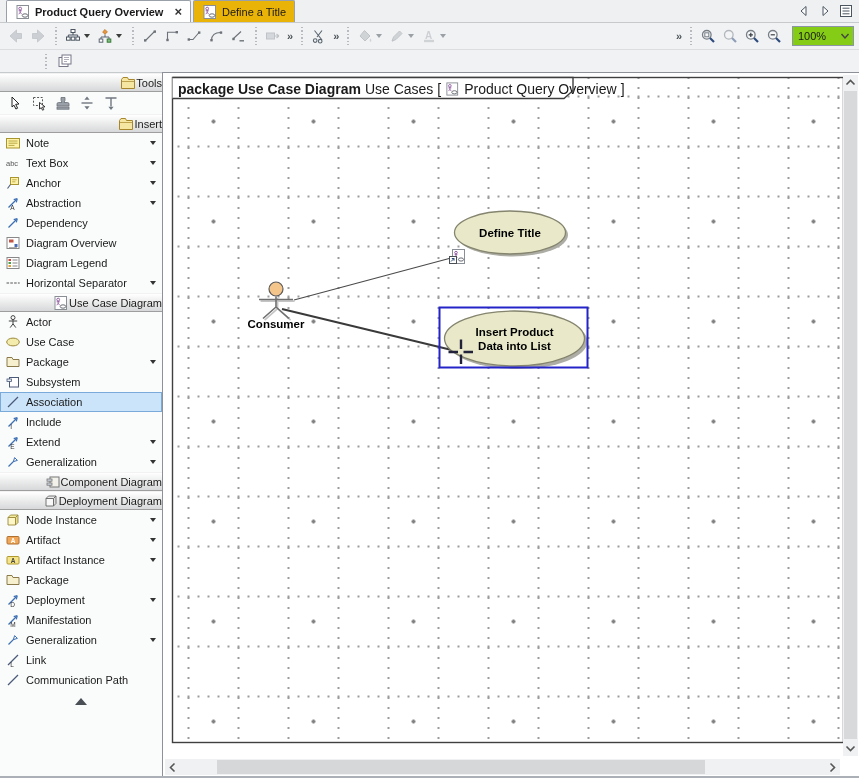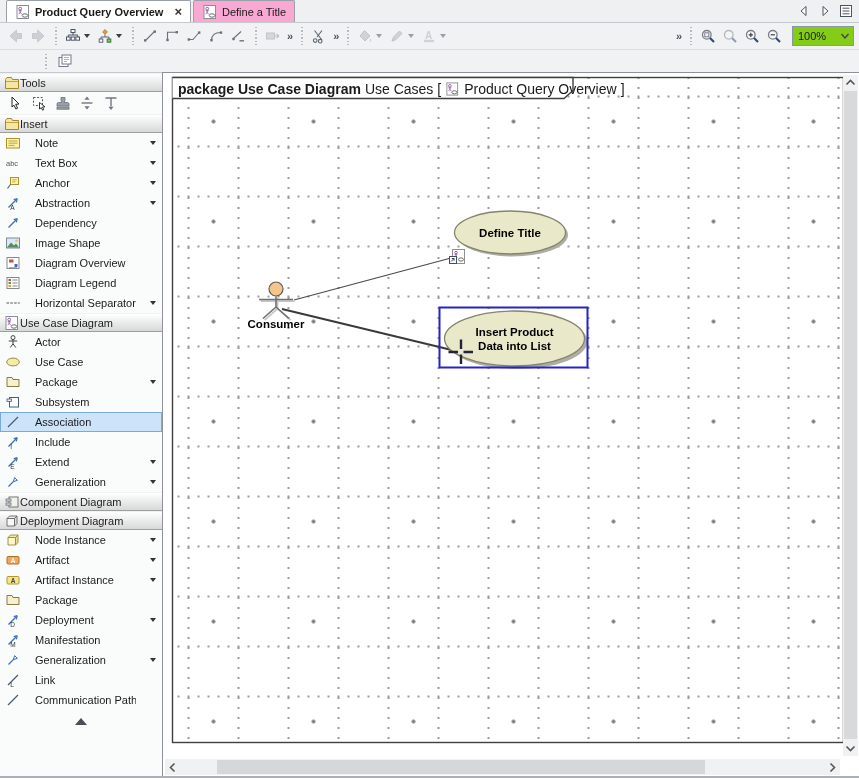--- a/index.html
+++ b/index.html
@@ -9,21 +9,21 @@
     font-size: 11px; color: #1a1a1a;
     background: #eceef0; overflow: hidden; position: relative;
   }
   #window { position: relative; width: 859px; height: 778px; background:#eceef0; }
 
   
   .tabbar { position:absolute; left:0; top:0; width:859px; height:23px;
             background:#eef0f2; border-bottom:1px solid #c6cacd;
             display:flex; align-items:flex-end; padding-left:6px; }
   .tab { height:22px; display:flex; align-items:center; gap:4px; padding:0 8px;
-         border:1px solid #9aa0a8; border-bottom:none; background:#f9a8d4;
+         border:1px solid #9aa0a8; border-bottom:none; background:#eab308;
          border-radius:2px 2px 0 0; margin-right:2px; cursor:default; }
   .tab[data-active="true"] { background:#fff; font-weight:bold; }
   .tab .close { margin-left:7px; font-weight:bold; font-size:13px; color:#333; line-height:10px; }
   .tab .ticon { width:16px; height:16px; display:inline-flex; }
   .tabbar-controls { position:absolute; right:5px; top:3px; display:flex; gap:5px; align-items:center; }
   .tabbar-controls .tbtn { width:16px; height:16px; }
 
   
   .toolbar { position:absolute; left:0; top:23px; width:859px; height:27px;
              background:#f1f2f4; border-bottom:1px solid #dbdde0;
@@ -47,25 +47,25 @@
   .zoombox { width:62px; height:20px; border:1px solid #8a96a3; background:#84cc16;
              display:flex; align-items:center; padding:0 2px 0 5px; margin-left:7px; }
   .zoombox .val { flex:1; }
   .zoombox .zchev { width:12px; height:12px; display:inline-flex; }
 
   
   .sidebar { position:absolute; left:0; top:72px; width:162px; height:704px;
              background:#fafbfb; overflow:hidden; border-top:1px solid #c6cacd; }
   .shead { height:19px; display:flex; align-items:center; padding-left:4px;
            background:linear-gradient(#ffffff,#d7d8d9); border-top:1px solid #f2f2f2;
-           border-bottom:1px solid #9e9e9e; color:#1c1c1c; }
+           border-bottom:1px solid #9e9e9e; color:#1c1c1c;justify-content:flex-end; }
   .shead .ic { width:16px; height:16px; display:inline-flex; }
   .toolsrow { height:22px; display:flex; align-items:center; gap:7px; padding-left:7px; }
   .toolsrow .ic { width:17px; height:17px; display:inline-flex; }
-  .item { height:20px; display:flex; align-items:center; gap:14px; padding:0 4px 0 5px; position:relative; }
+  .item { height:20px; display:flex; align-items:center; gap:5px; padding:0 4px 0 5px; position:relative; }
   .item .ic { width:16px; height:16px; display:inline-flex; flex:none; }
   .item .lbl { flex:1; white-space:nowrap; overflow:hidden; }
   .item .dd { width:0; height:0; border-left:3.5px solid transparent; border-right:3.5px solid transparent;
               border-top:4px solid #333; margin-right:2px; }
   .item[data-dd="false"] .dd { visibility:hidden; }
   .item[data-selected="true"] { background:#cbe4fa; box-shadow: inset 0 0 0 1px #79aada; }
   .scrollup { height:16px; display:flex; justify-content:center; align-items:center; margin-top:3px; }
   .scrollup .tri { width:0; height:0; border-left:6px solid transparent;
                    border-right:6px solid transparent; border-bottom:7px solid #4a4f55; }
 
@@ -404,31 +404,20 @@
             <path d="M3.5 12.5 L11.5 4.5" stroke="#3d6fb4" stroke-width="1.2" fill="none"></path>
             <path d="M12.3 3.7 L8.7 4.7 M12.3 3.7 L11.3 7.3" stroke="#3d6fb4" stroke-width="1.2" fill="none"></path>
           </svg>
         </span>
       <span class="lbl">Dependency</span>
       <span class="dd"></span>
     </div>
     <div class="item" data-dd="false">
       <span class="ic">
           <svg width="16" height="16" viewBox="0 0 16 16">
-            <rect x="1.5" y="3" width="13" height="10" fill="#dce9f5" stroke="#7a8a9a"></rect>
-            <path d="M2 12.5 L6 7.5 L9 10.5 L11 8.5 L14 12.5 Z" fill="#5a8a5a"></path>
-            <circle cx="11.5" cy="5.8" r="1.3" fill="#e8c050"></circle>
-          </svg>
-        </span>
-      <span class="lbl">Image Shape</span>
-      <span class="dd"></span>
-    </div>
-    <div class="item" data-dd="false">
-      <span class="ic">
-          <svg width="16" height="16" viewBox="0 0 16 16">
             <rect x="2" y="2.5" width="12" height="11" fill="#fff" stroke="#888"></rect>
             <rect x="4" y="4.5" width="4.5" height="3" fill="#c05548"></rect>
             <rect x="9.5" y="9" width="3" height="3" fill="#4a6ab8"></rect>
             <path d="M4 12.5 h8" stroke="#999" stroke-width=".8"></path>
           </svg>
         </span>
       <span class="lbl">Diagram Overview</span>
       <span class="dd"></span>
     </div>
     <div class="item" data-dd="false">

